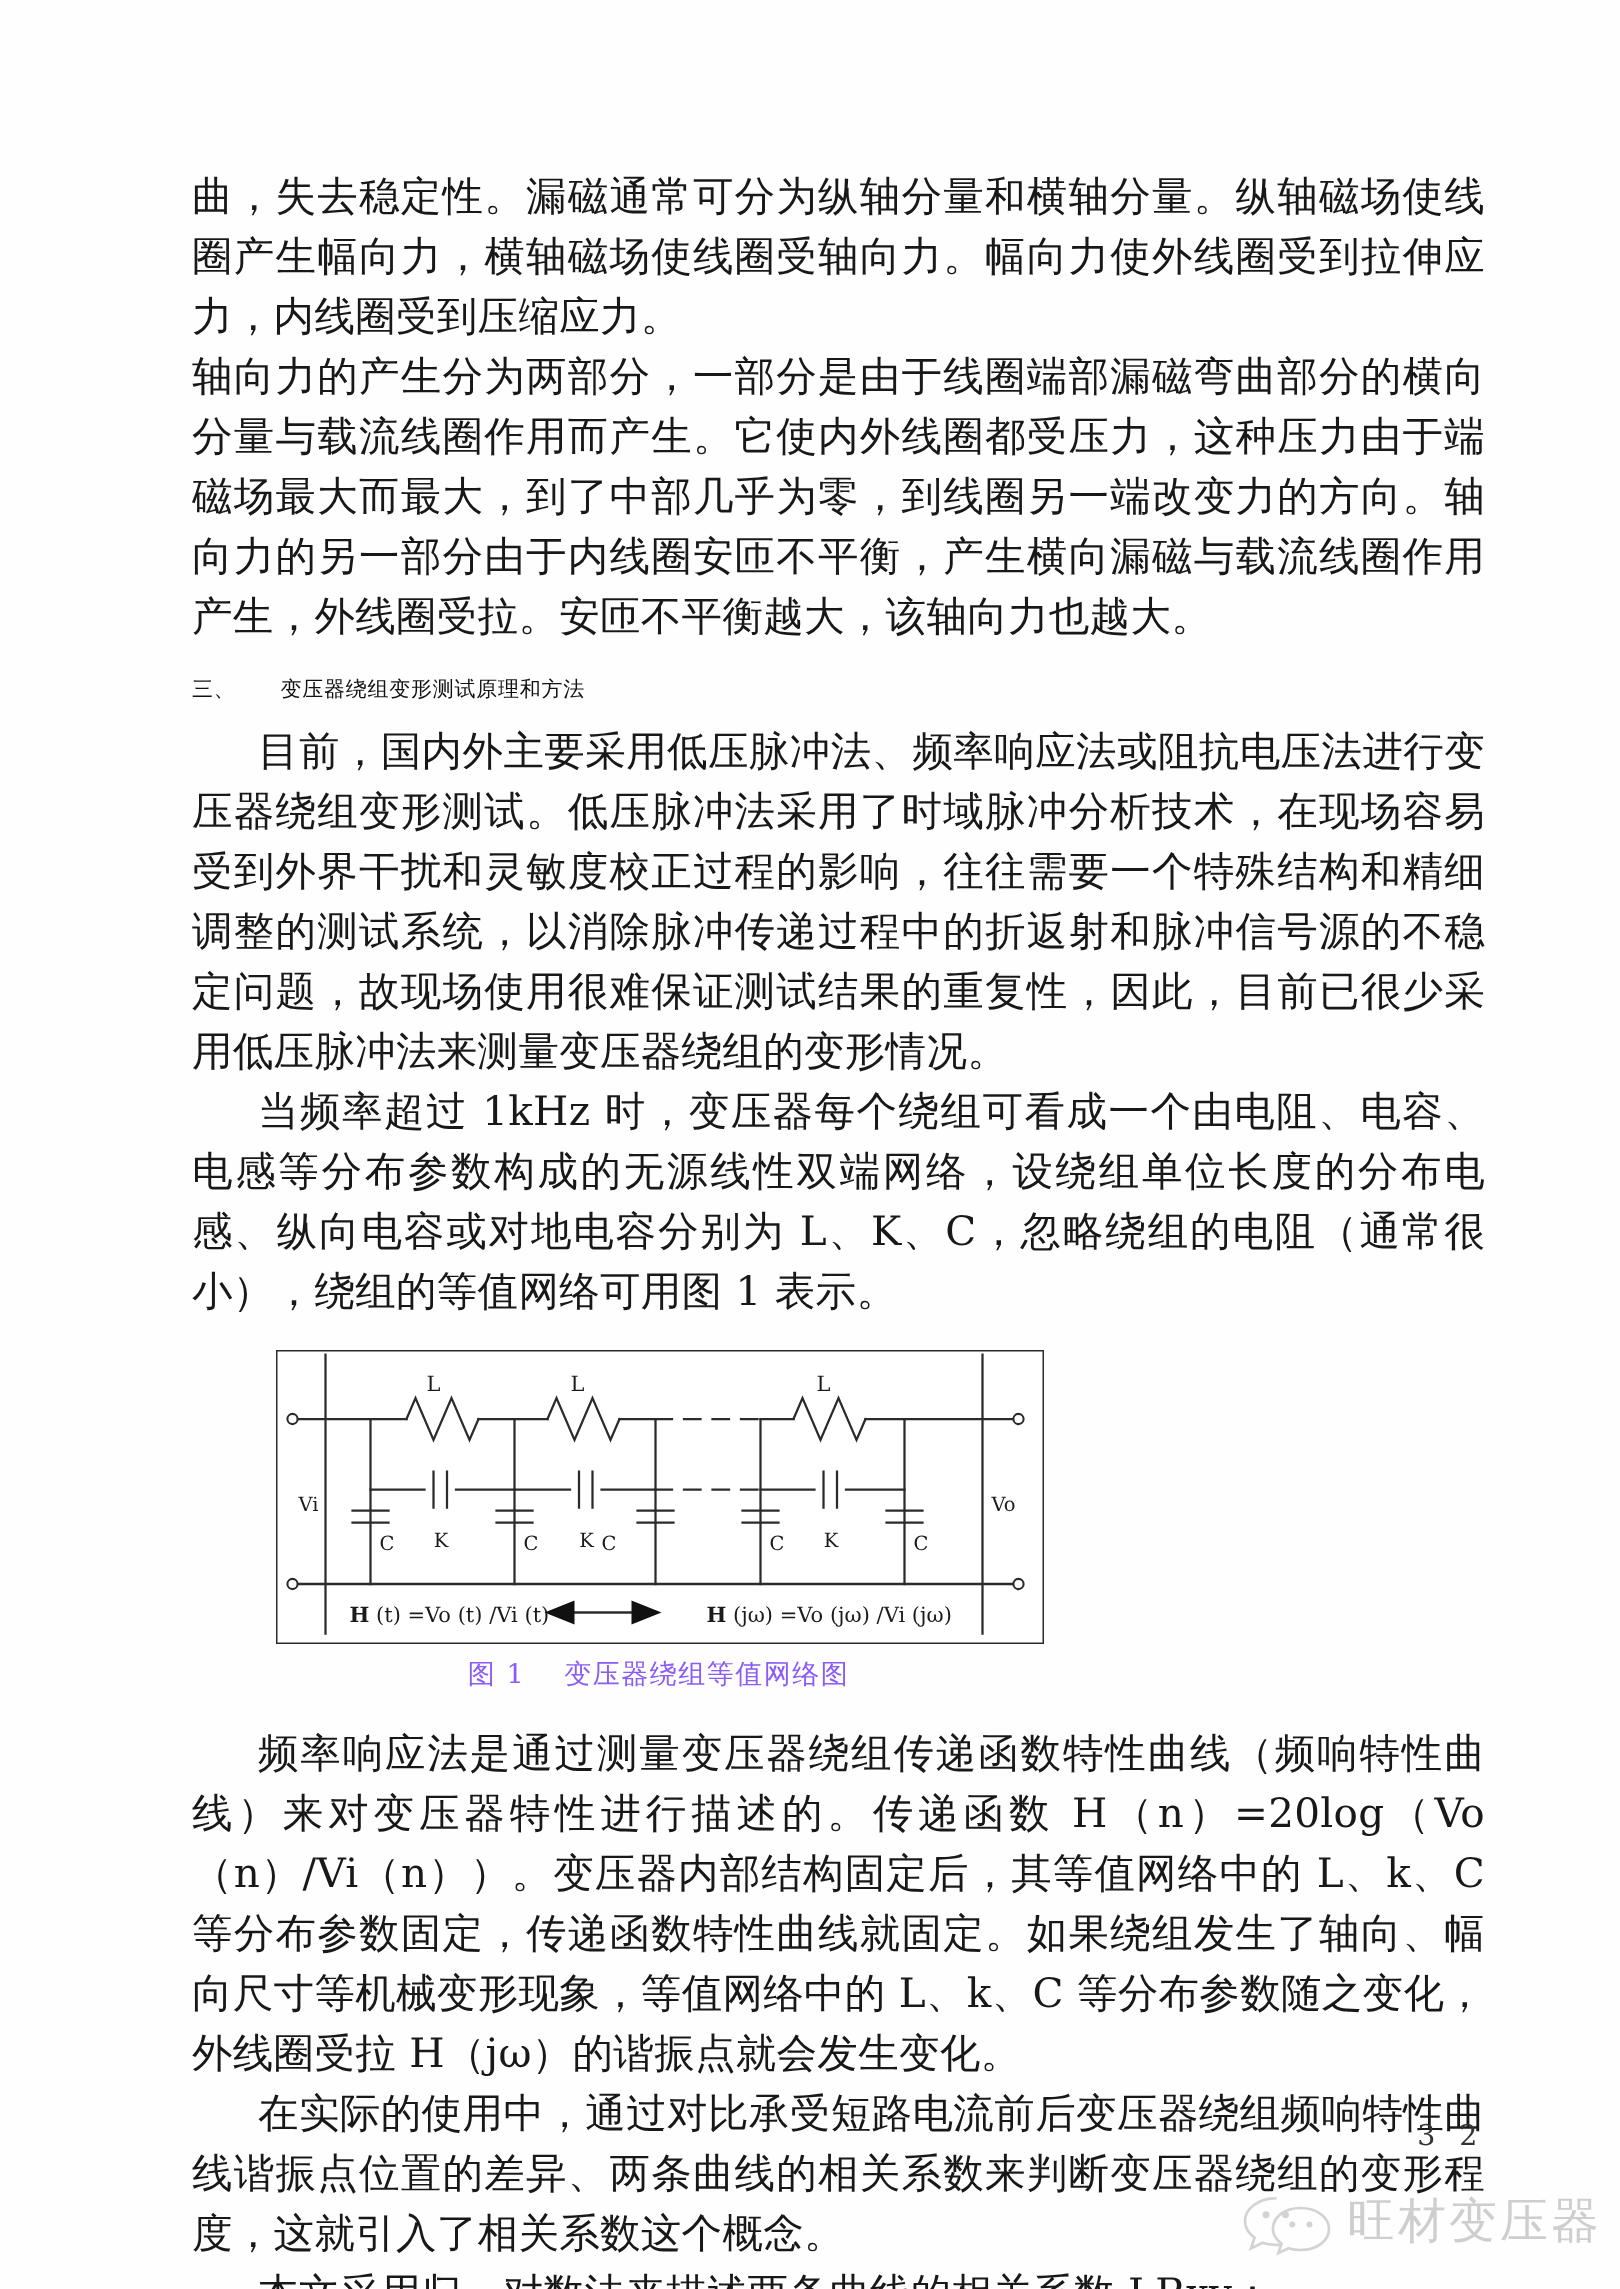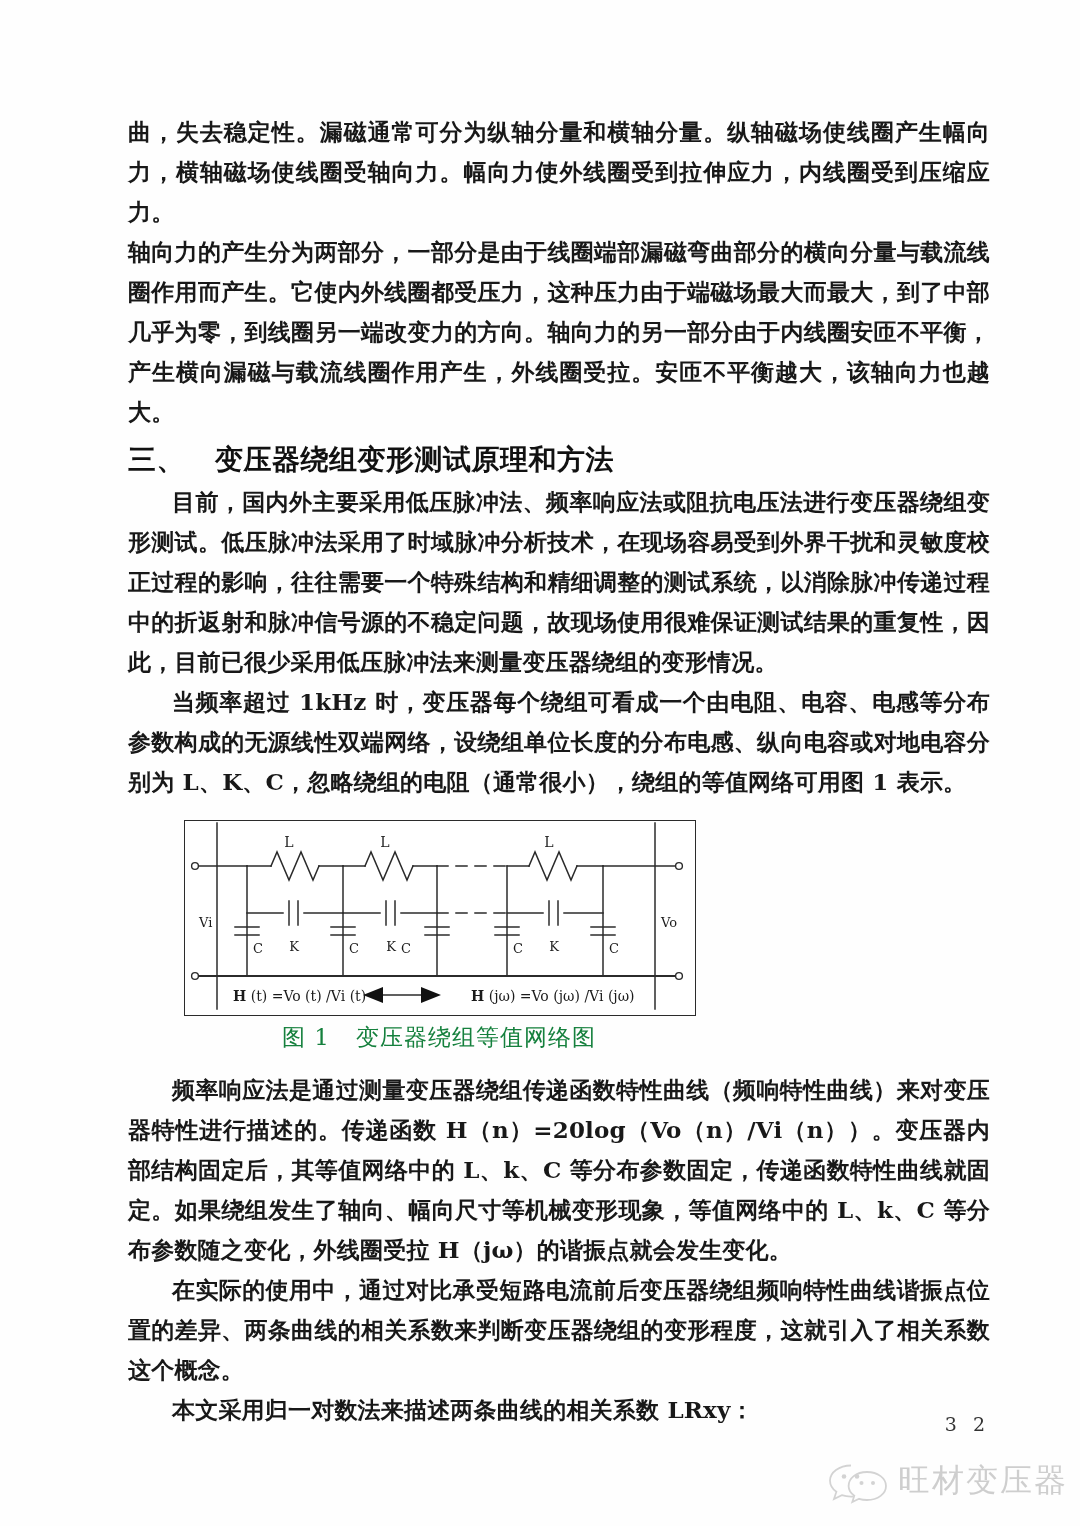--- a/index.html
+++ b/index.html
@@ -24,39 +24,38 @@
 
   .content {
     position: absolute;
     left: 128px;
     top: 112px;
     width: 862px;
   }
 
   p.para {
     margin: 0;
-    font-size: 23px;
+    font-size: 27px;
     line-height: 40px;
     text-align: justify;
     text-justify: inter-ideograph;
     letter-spacing: 0.2px;
     color: #181818;
     font-family: "DejaVu Serif", "Liberation Serif", serif;
-    font-weight: bold;
   }
 
   p.indent {
     text-indent: 44px;
   }
 
   h2.section-heading {
     margin: 8px 0 2px 0;
-    font-size: 28px;
+    font-size: 14px;
     line-height: 40px;
-    font-weight: bold;
+    font-weight: normal;
     letter-spacing: 0.5px;
     color: #111;
   }
   h2.section-heading .num { margin-right: 30px; }
 
   h3.sub-heading {
     margin: 4px 0 0 0;
     font-size: 21.5px;
     line-height: 40px;
     font-weight: normal;
@@ -79,24 +78,24 @@
     background: #ffffff;
   }
   .fig-svg { display: block; }
 
   .fig-caption {
     position: absolute;
     top: 204px;
     left: 56px;
     width: 510px;
     text-align: center;
-    font-size: 23px;
+    font-size: 18px;
     line-height: 26px;
     letter-spacing: 1px;
-    color: #15803d;
+    color: #8b5cf6;
   }
   .fig-caption .cap-num { margin-right: 26px; }
 
   
   .page-number {
     position: absolute;
     right: 90px;
     top: 1413px;
     font-size: 19px;
     letter-spacing: 5px;

